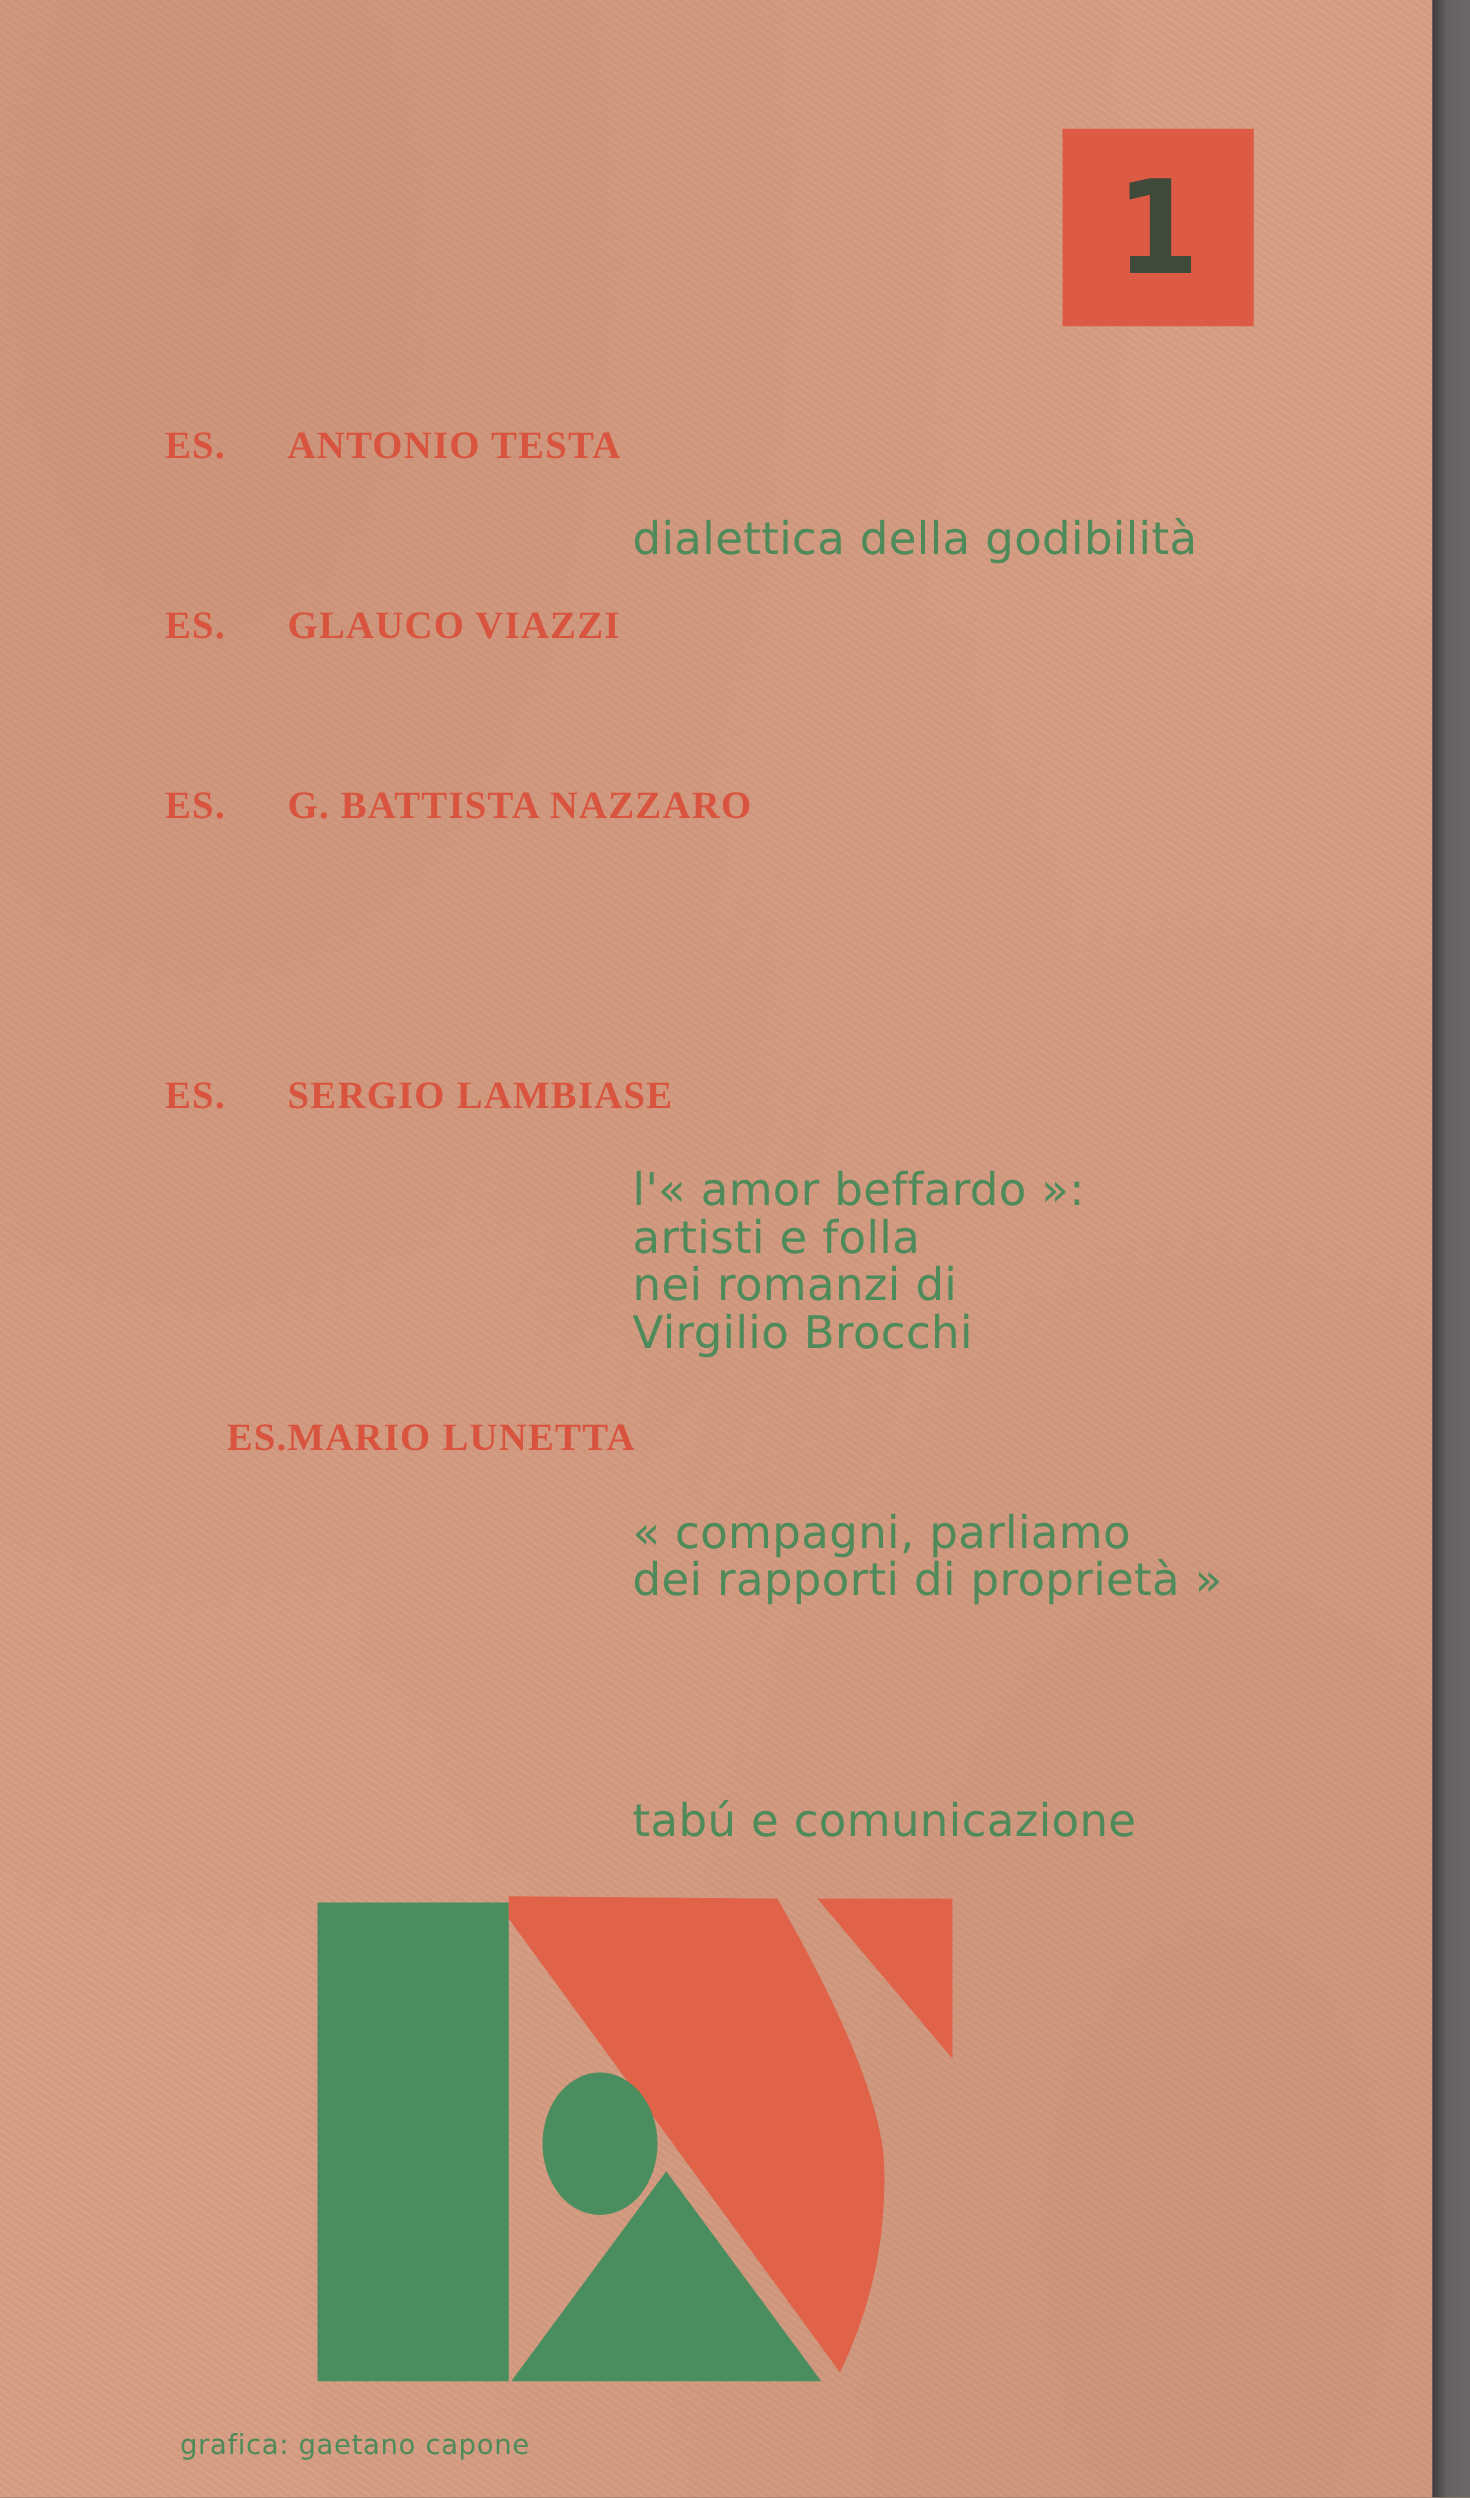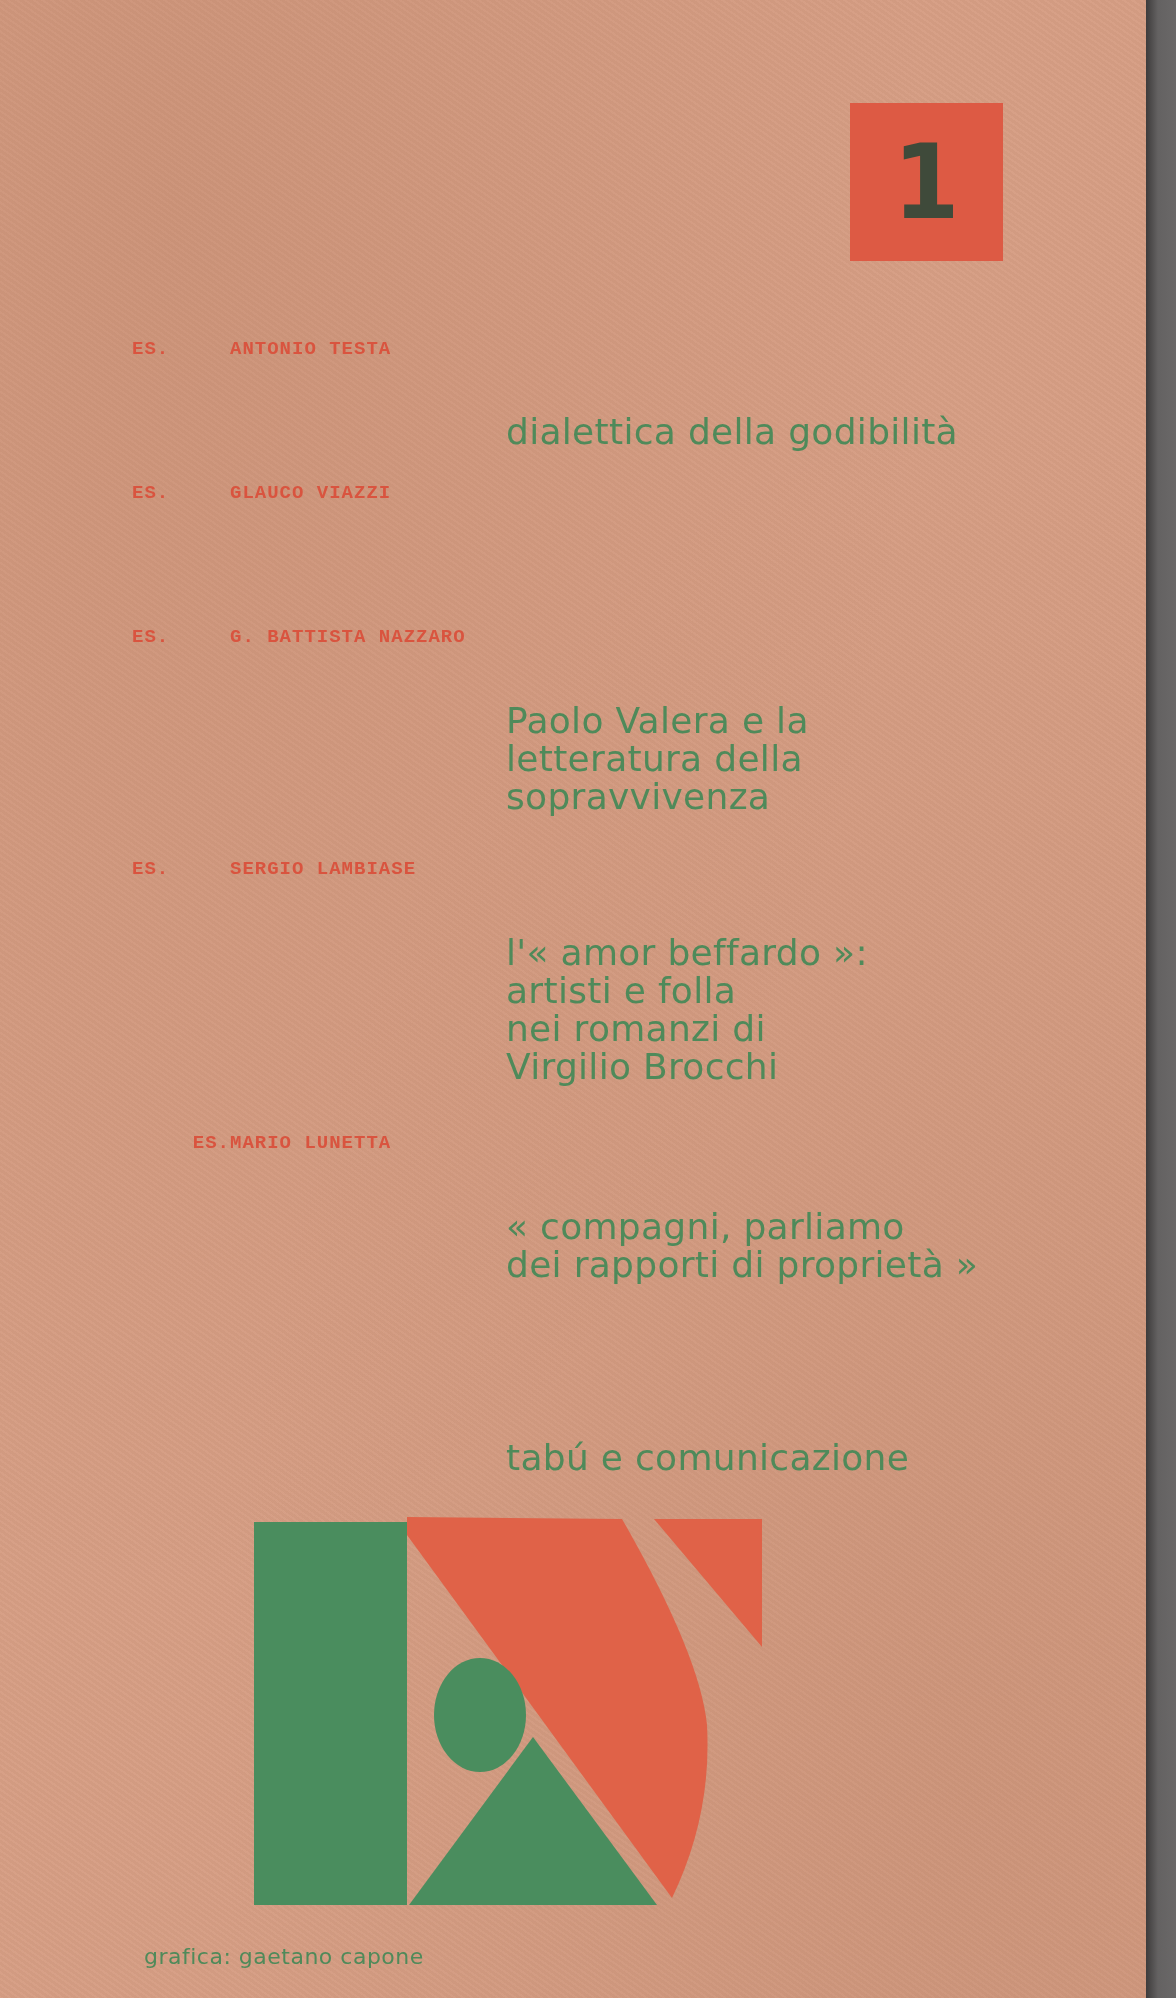--- a/index.html
+++ b/index.html
@@ -27,23 +27,23 @@
       background: #dd5a44;
       display: flex; align-items: center; justify-content: center;
     }
     .number-box span {
       color: #3f4a3a; font-weight: bold; font-size: 104px; line-height: 1;
       font-family: "DejaVu Sans", sans-serif;
       transform: scaleX(0.92);
     }
     .entry-author {
       position: absolute; left: 132px;
-      color: #d9543f; font-weight: bold; font-size: 19px;
+      color: #d9543f; font-weight: bold; font-size: 31px;
       letter-spacing: 1px; white-space: nowrap;
-      font-family: Liberation Mono, monospace;
+      font-family: Liberation Serif, serif;
     }
     .entry-author .es { display: inline-block; width: 98px; }
     .entry-title {
       position: absolute; left: 506px;
       color: #4f8a5a; font-size: 36px; line-height: 38px;
       white-space: pre; letter-spacing: 0.3px;
       font-family: "DejaVu Sans", sans-serif;
     }
     .logo { position: absolute; left: 252px; top: 1515px; width: 640px; height: 420px; }
     .credit {
@@ -66,23 +66,20 @@
   </div>
   <div class="entry-title" style="top:413px;">dialettica della godibilità</div>
 
   <div class="entry-author" style="top:482px;">
     <span class="es">ES.</span><span>GLAUCO VIAZZI</span>
   </div>
 
   <div class="entry-author" style="top:626px;">
     <span class="es">ES.</span><span>G. BATTISTA NAZZARO</span>
   </div>
-  <div class="entry-title" style="top:702px;">Paolo Valera e la
-letteratura della
-sopravvivenza</div>
 
   <div class="entry-author" style="top:858px;">
     <span class="es">ES.</span><span>SERGIO LAMBIASE</span>
   </div>
   <div class="entry-title" style="top:934px;">l'« amor beffardo »:
 artisti e folla
 nei romanzi di
 Virgilio Brocchi</div>
 
   <div class="entry-author" style="top:1132px;text-align:right;">

